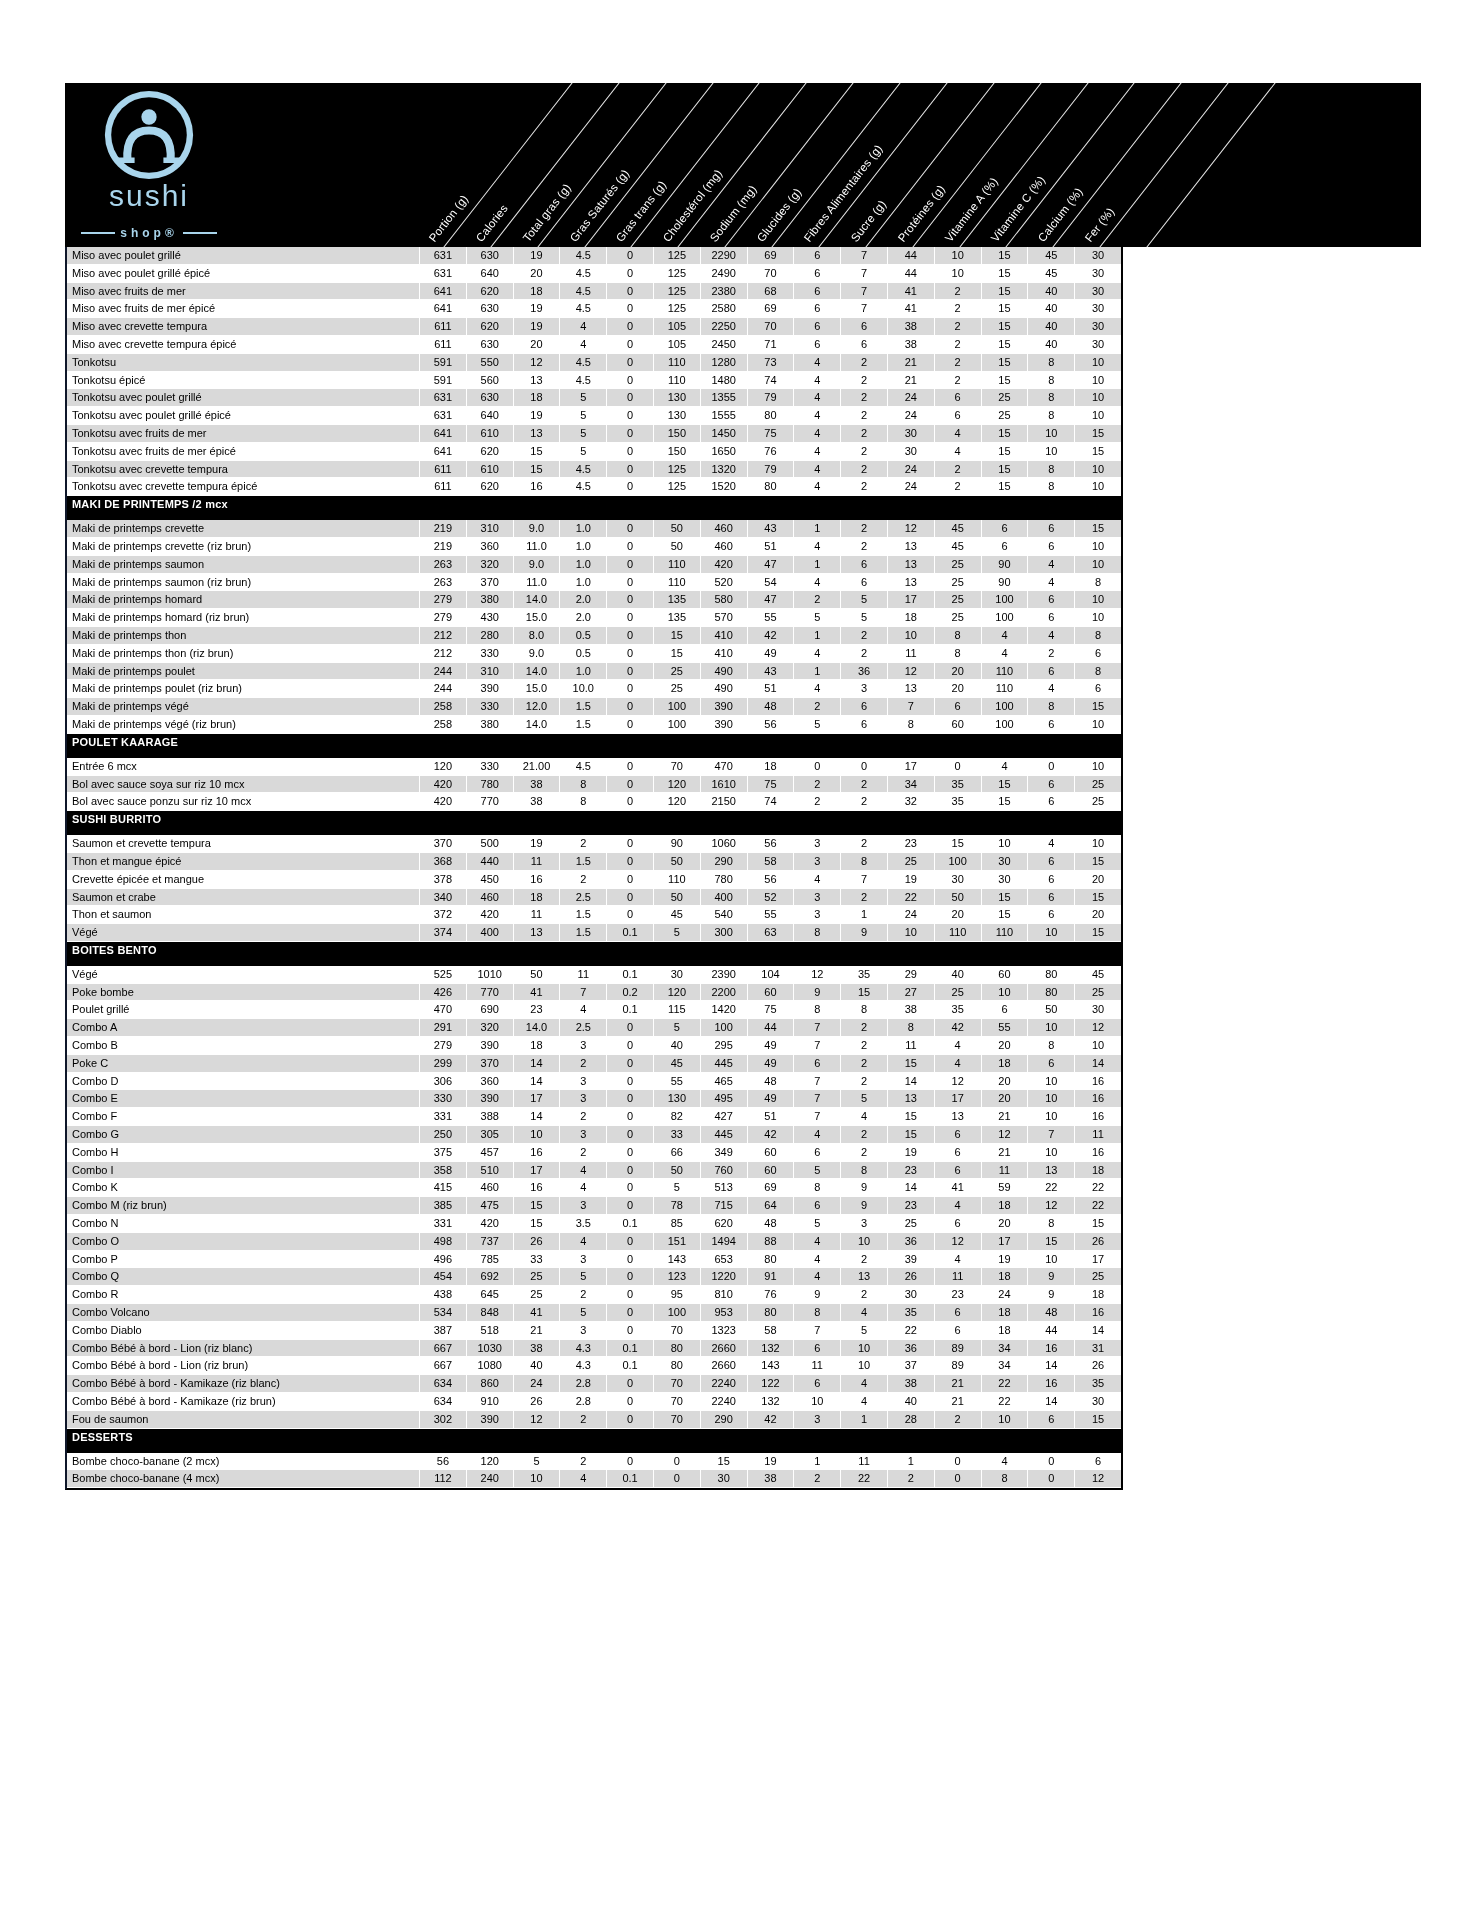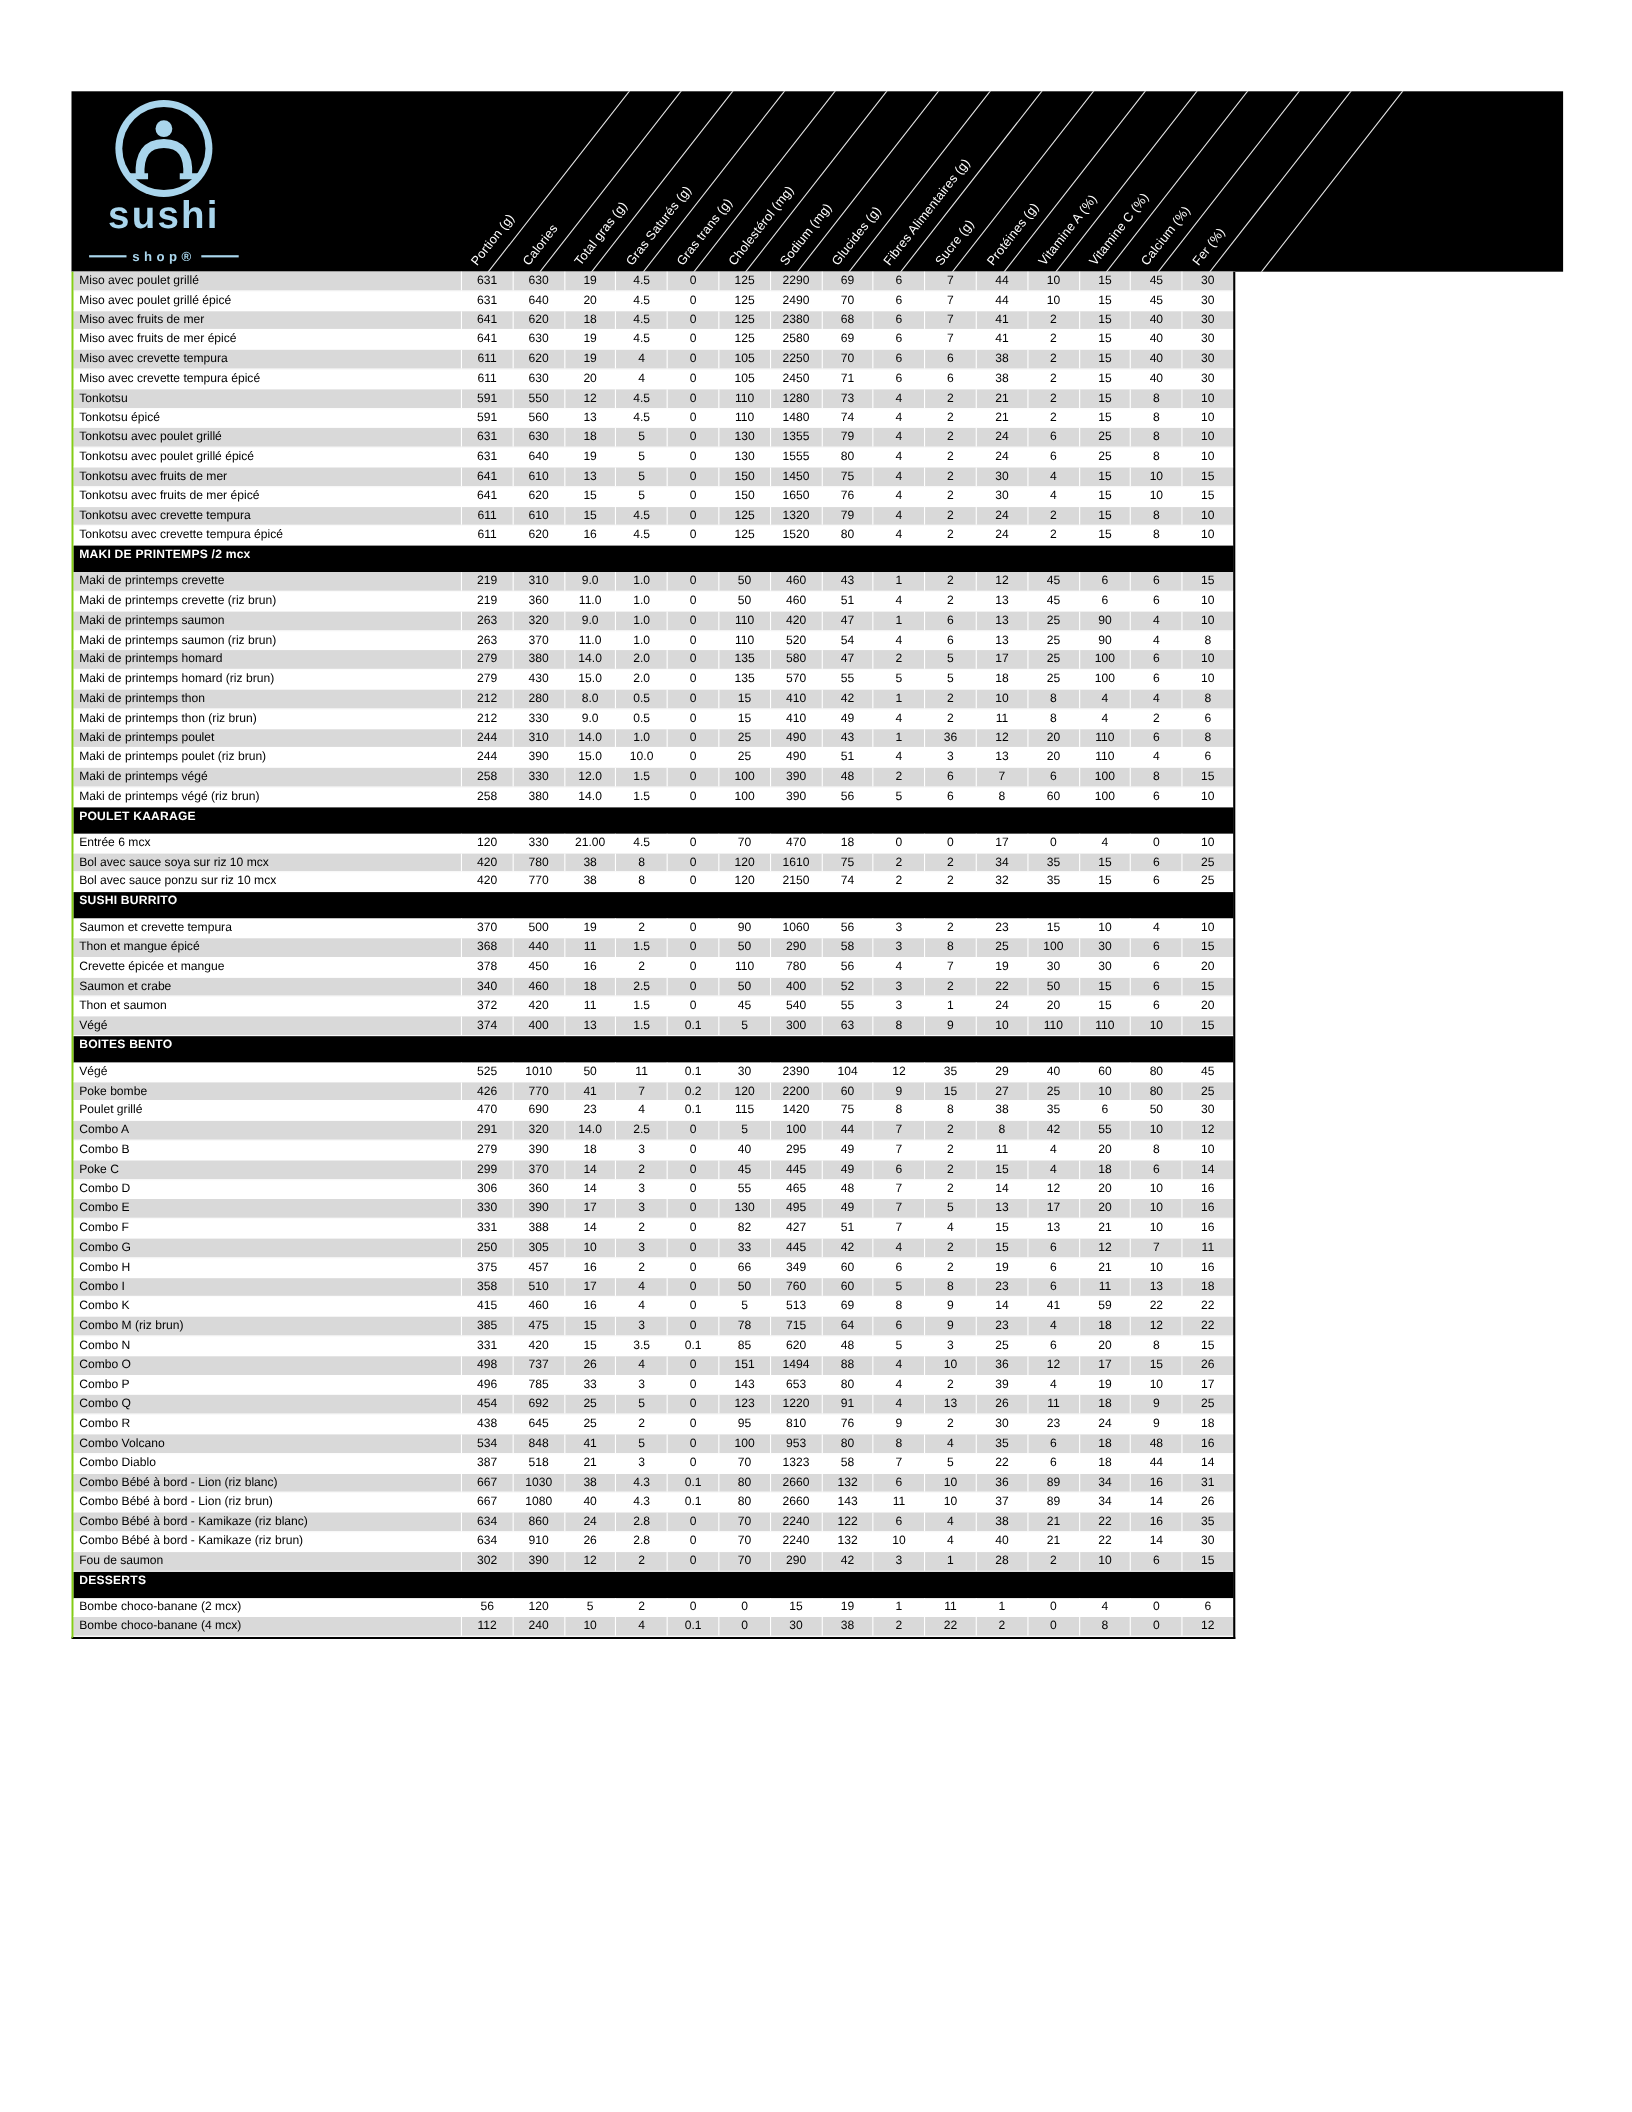--- a/index.html
+++ b/index.html
@@ -19,32 +19,32 @@
     transform-origin:50% 100%; transform:rotate(38deg); opacity:.9;
   }
   .diag-label {
     position:absolute; bottom:3px; transform-origin:0 100%; transform:rotate(-52deg);
     color:#ffffff; font-size:11.5px; white-space:nowrap; letter-spacing:.2px;
   }
   
   .logo { position:absolute; left:16px; top:7px; width:136px; text-align:center; }
   .logo svg { display:block; margin:0 auto; }
   .brand-sushi {
-    color:#a9d5ec; font-size:35px; font-weight:bold; letter-spacing:2px;
+    color:#a9d5ec; font-size:30px; font-weight:normal; letter-spacing:2px;
     line-height:28px; margin-top:2px;
   }
   .brand-shop-row {
     display:flex; align-items:center; gap:5px; color:#a9d5ec;
     font-size:12px; letter-spacing:4px; font-weight:bold; margin-top:16px;
   }
   .brand-shop-row .rule { height:2px; background:#a9d5ec; flex:1; }
   
   .table {
     position:absolute; left:65px; top:247px; width:1058px;
-    border-left:2px solid #84cc16; border-right:2px solid #000; border-bottom:2px solid #000;
+    border-left:2px solid #0f172a; border-right:2px solid #000; border-bottom:2px solid #000;
     background:#fff;
   }
   .section-row {
     height:24px; line-height:17.8px; background:#000000; color:#ffffff;
     font-weight:bold; font-size:11px; padding-left:5px; letter-spacing:.2px;
   }
   .data-row {
     display:flex; height:17.8px; font-size:11px; color:#000;
     border-bottom:1px solid #ffffff;
   }

